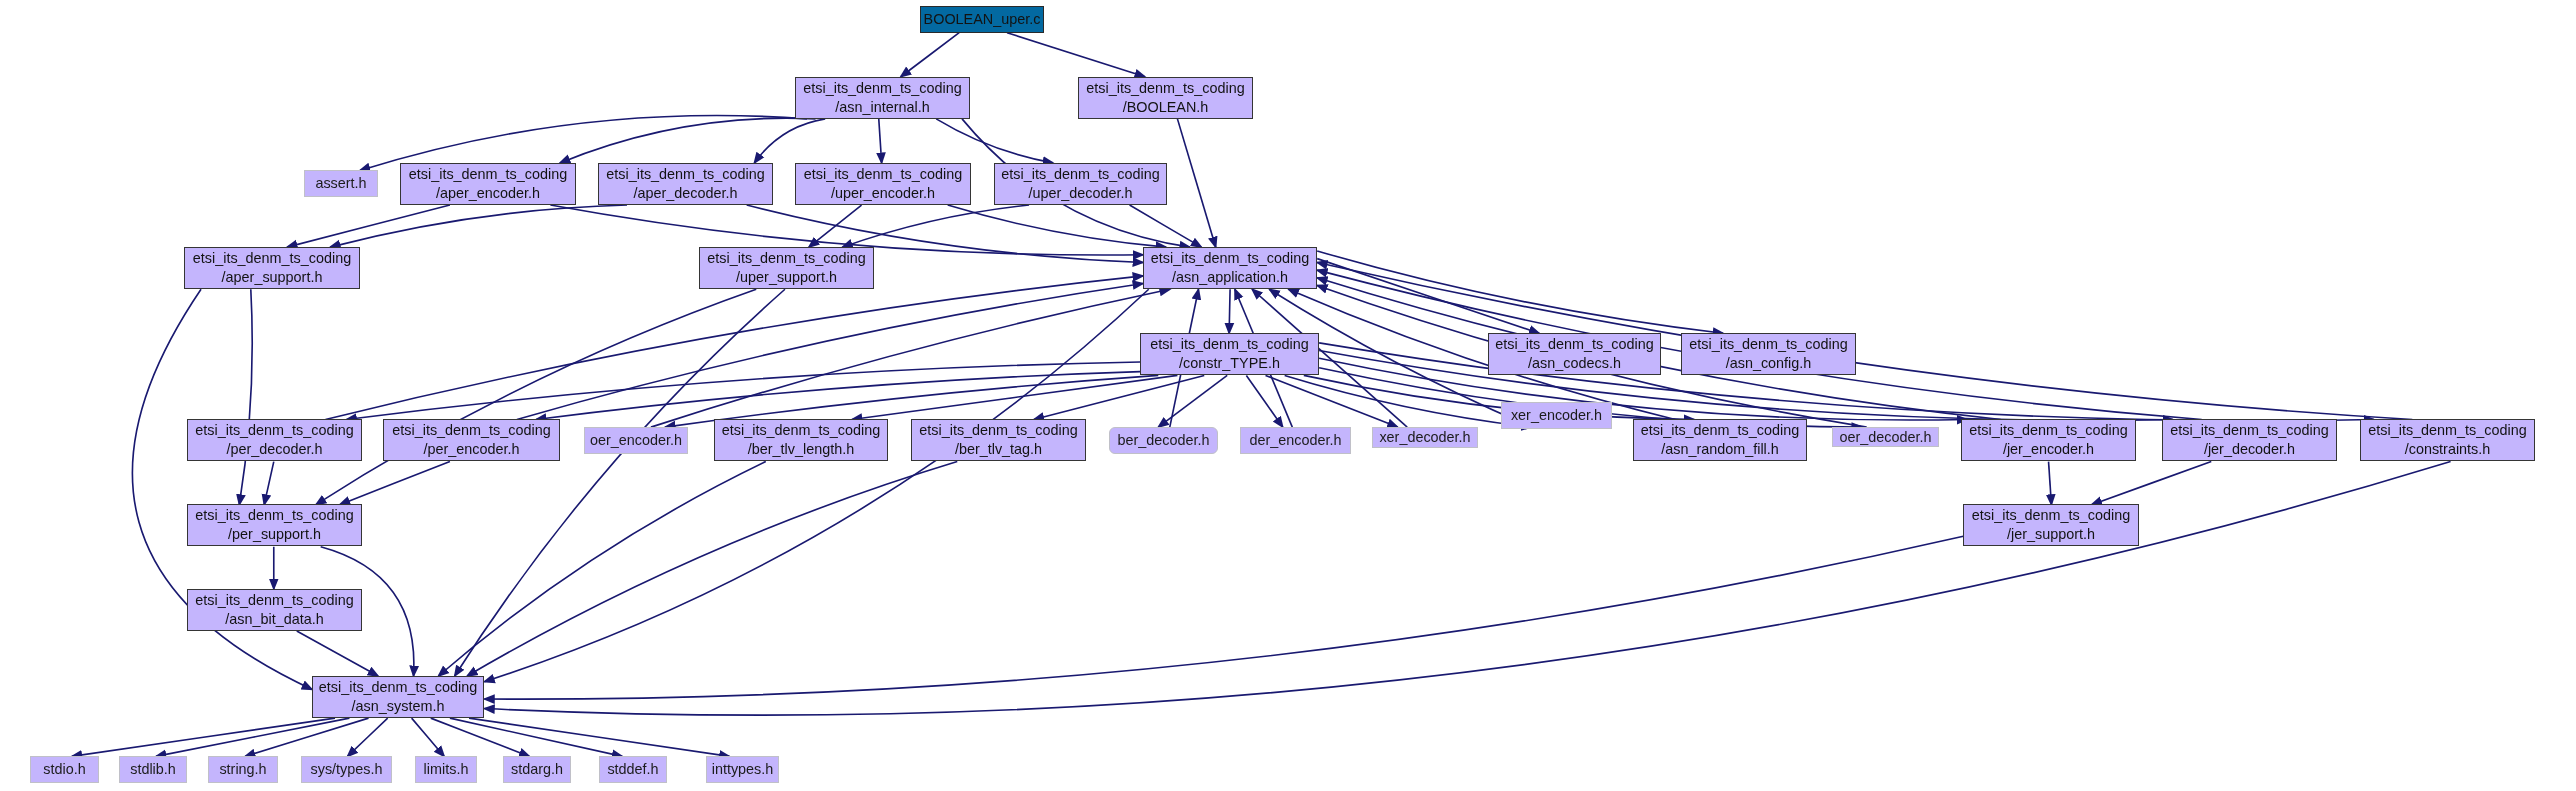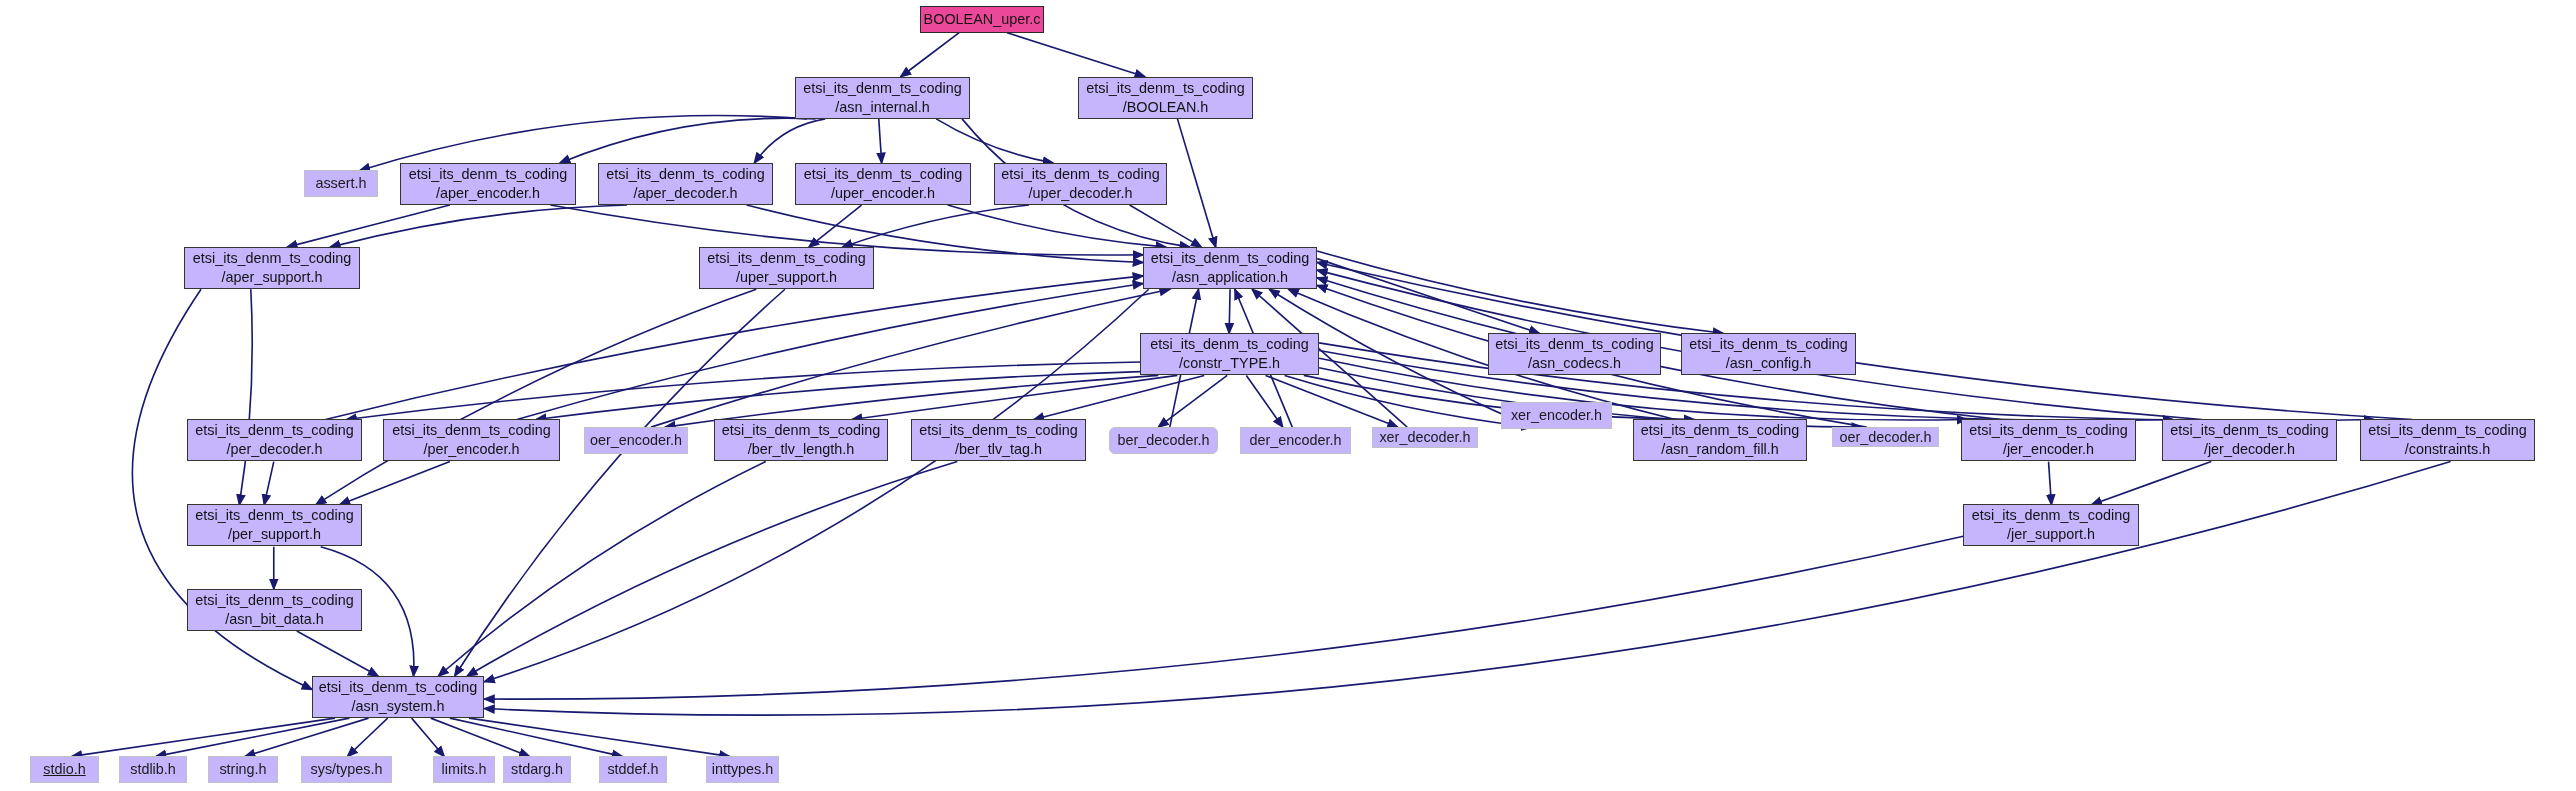--- a/index.html
+++ b/index.html
@@ -5,21 +5,21 @@
   html,body{margin:0;padding:0;background:#ffffff;}
   #viewport{position:relative;width:2576px;height:792px;background:#ffffff;overflow:hidden;
             font-family:"Liberation Sans",sans-serif;}
   #edge-layer{position:absolute;left:0;top:0;width:2576px;height:792px;}
   .edge{fill:none;stroke:#191970;stroke-width:1.7px;}
   .node{position:absolute;display:flex;flex-direction:column;justify-content:center;align-items:center;
         background:#c4b5fd;border:1.6px solid #353535;box-sizing:border-box;
         font-size:14.4px;line-height:19px;color:#131313;text-align:center;cursor:pointer;
         white-space:nowrap;}
   .node.external{border:1px solid #c0c0c8;color:#1c1c1c;}
-  .node.current{background:#ec4899;border:1.6px solid #2a2a2a;}
+  .node.current{background:#0369a1;border:1.6px solid #2a2a2a;}
   .node .ln{display:block;}
 </style>
 </head>
 <body>
 
 <div id="viewport">
   <svg id="edge-layer" xmlns="http://www.w3.org/2000/svg" viewBox="0 0 2691 827" width="2576" height="792">
     <defs>
       <marker id="arrow" viewBox="0 0 10 10" refX="8.5" refY="5" markerWidth="7.5" markerHeight="7.5" orient="auto">
         <path d="M 0 1 L 10 5 L 0 9 z" fill="#191970"></path>
@@ -212,33 +212,33 @@
         <span class="ln">/jer_support.h</span>
       </div>
       <div class="node internal" style="left: 187px; top: 589px; width: 175px; height: 42px;">
         <span class="ln">etsi_its_denm_ts_coding</span>
         <span class="ln">/asn_bit_data.h</span>
       </div>
       <div class="node internal" style="left: 312px; top: 676px; width: 172px; height: 42px;">
         <span class="ln">etsi_its_denm_ts_coding</span>
         <span class="ln">/asn_system.h</span>
       </div>
-      <div class="node external" style="left: 30px; top: 756px; width: 69px; height: 27px; text-decoration: underline;">
+      <div class="node external" style="left: 30px; top: 756px; width: 69px; height: 27px;">
         <span class="ln">stdio.h</span>
       </div>
       <div class="node external" style="left: 119px; top: 756px; width: 68px; height: 27px;">
         <span class="ln">stdlib.h</span>
       </div>
       <div class="node external" style="left: 208px; top: 756px; width: 70px; height: 27px;">
         <span class="ln">string.h</span>
       </div>
       <div class="node external" style="left: 301px; top: 756px; width: 91px; height: 27px;">
         <span class="ln">sys/types.h</span>
       </div>
-      <div class="node external" style="left: 415px; top: 756px; width: 62px; height: 27px; margin-left: 18px;">
+      <div class="node external" style="left: 415px; top: 756px; width: 62px; height: 27px;">
         <span class="ln">limits.h</span>
       </div>
       <div class="node external" style="left: 503px; top: 756px; width: 68px; height: 27px;">
         <span class="ln">stdarg.h</span>
       </div>
       <div class="node external" style="left: 599px; top: 756px; width: 68px; height: 27px;">
         <span class="ln">stddef.h</span>
       </div>
       <div class="node external" style="left: 706px; top: 756px; width: 73px; height: 27px;">
         <span class="ln">inttypes.h</span>

